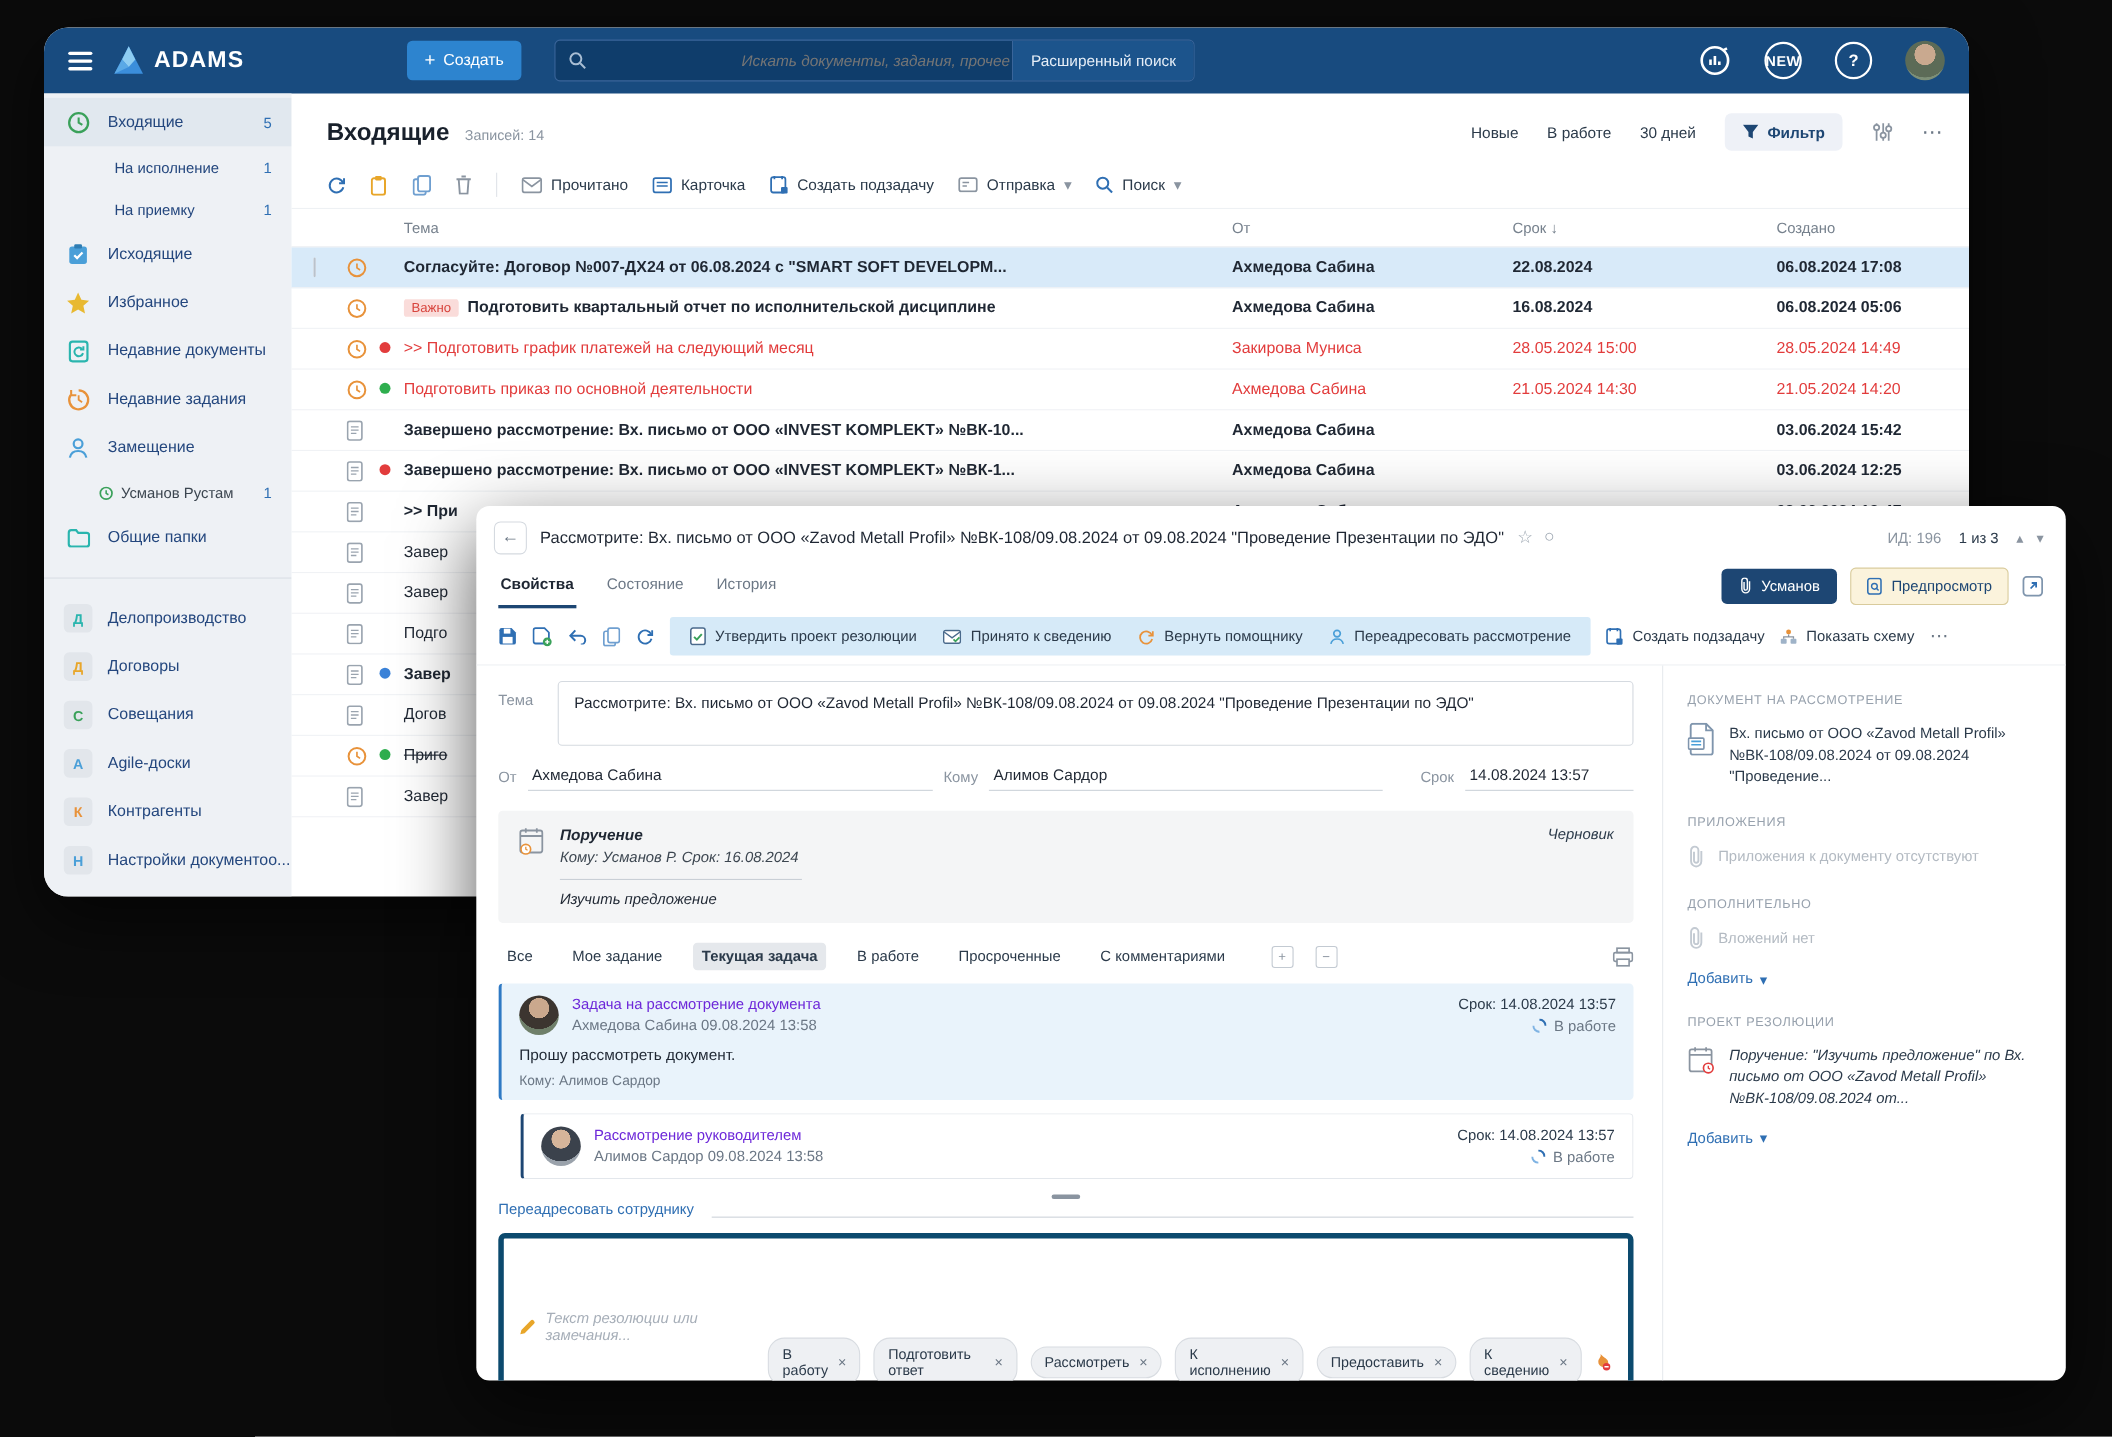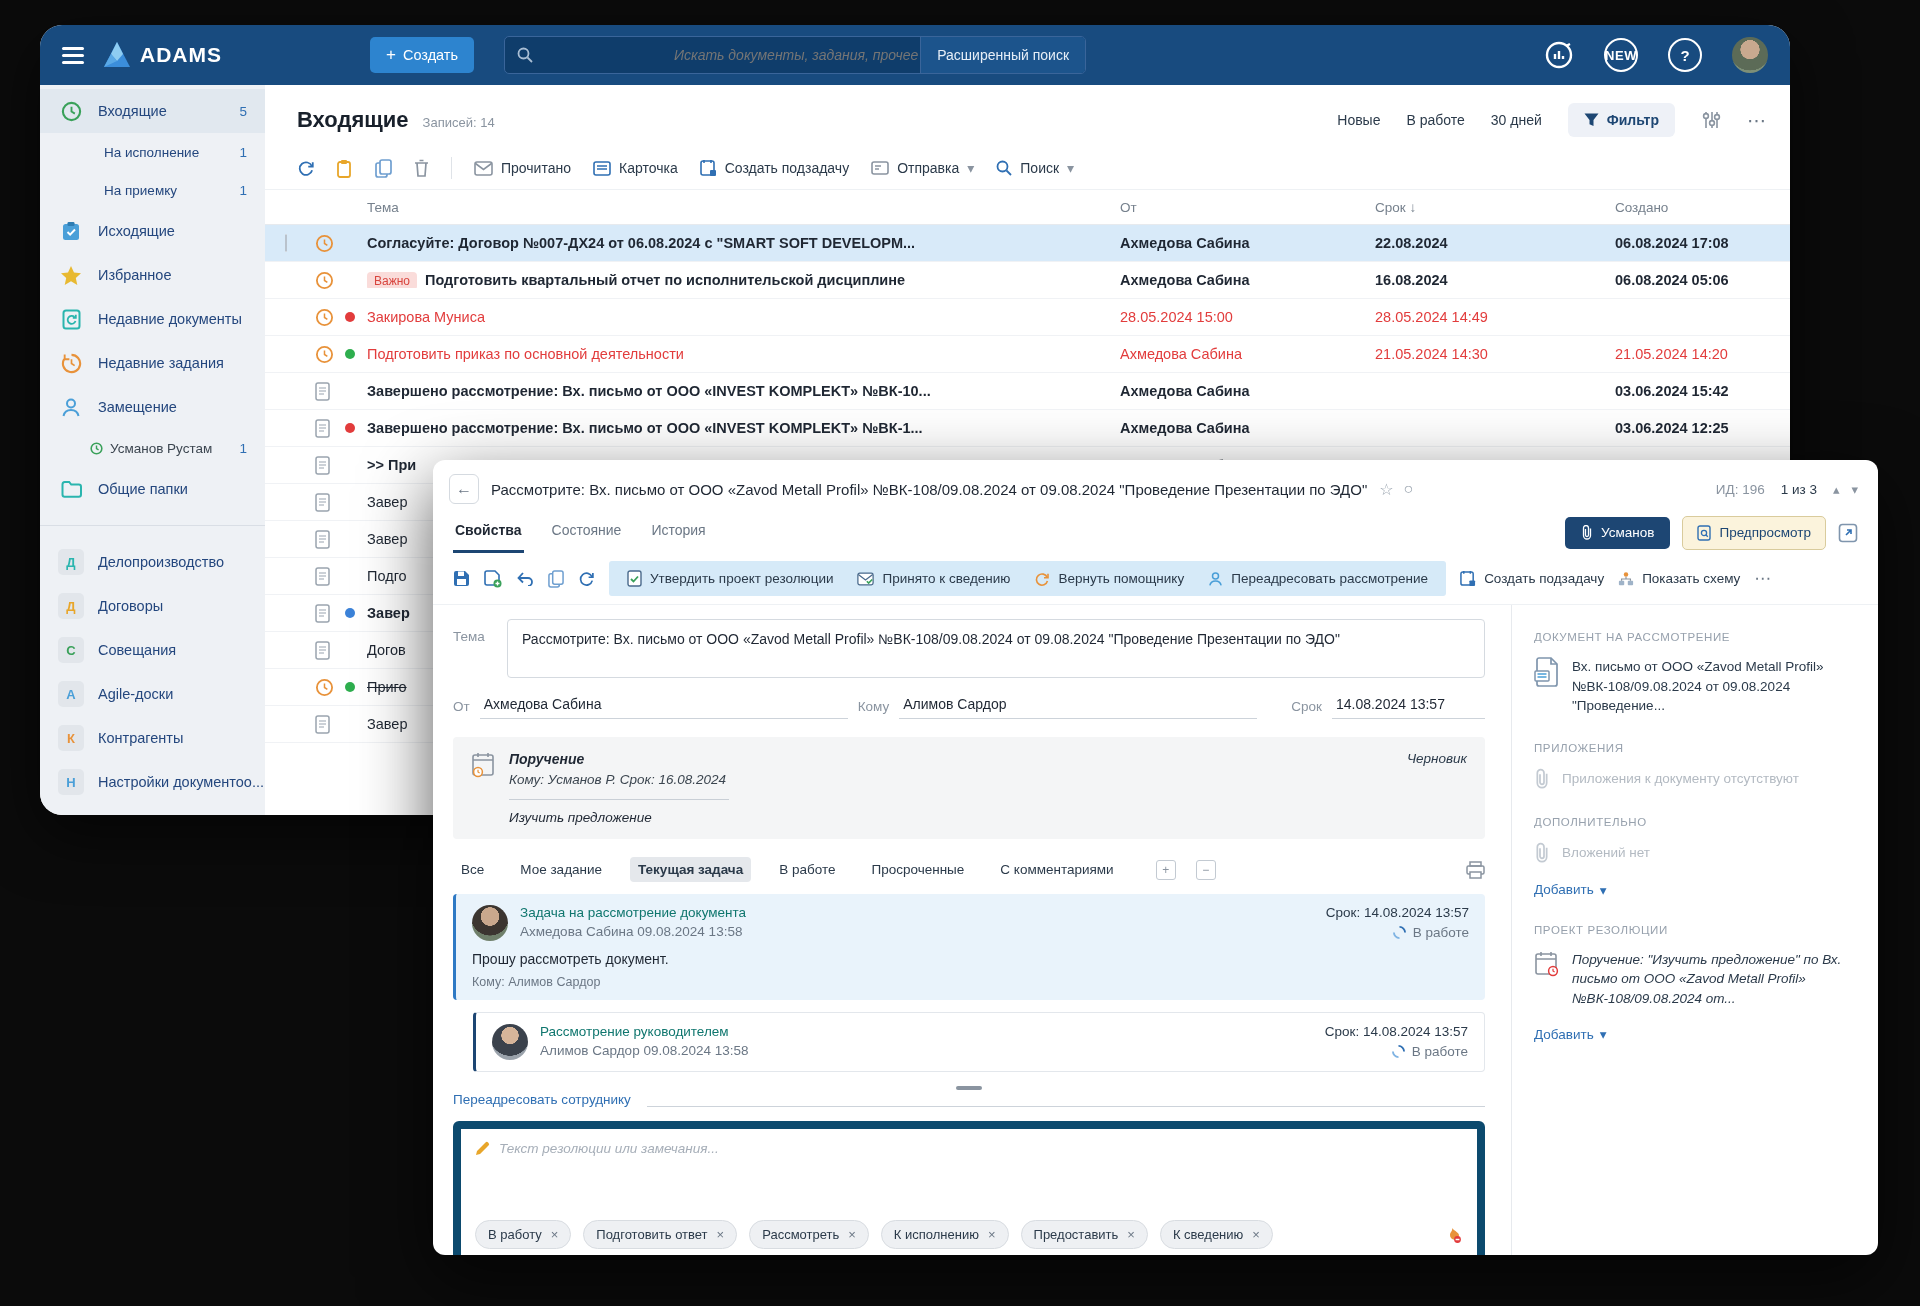--- a/index.html
+++ b/index.html
@@ -88,31 +88,31 @@
   .tf{cursor:pointer;padding:5px 8px;border-radius:4px;}
   .tf.active{background:#e5e8ec;font-weight:bold;}
   .tf-btn{width:18px;height:18px;border:1px solid #c3cad2;border-radius:3px;color:#8a94a0;font-size:12px;display:flex;align-items:center;justify-content:center;cursor:pointer;}
   .task-card{border-radius:4px;margin-top:12px;padding:11px 16px;position:relative;font-size:13.5px;}
   .tc1{background:#e9f3fb;border-left:3px solid #2e79c4;}
   .tc2{background:#fff;border:1px solid #e3e7ec;border-left:3px solid #1d4673;margin-left:20px;}
   .tc-head{display:flex;gap:12px;}
   .tc-avatar{width:36px;height:36px;border-radius:50%;flex-shrink:0;}
   .av-w{background:radial-gradient(circle at 50% 32%,#caa88d 0 30%,#3c3530 31% 62%,#6f7f6a 63%);}
   .av-m{background:radial-gradient(circle at 50% 32%,#d6b59a 0 28%,#3b424c 29% 66%,#9aa2ab 67%);}
-  .tc-title{color:#0f766e;}
+  .tc-title{color:#6d28d9;}
   .tc-author{color:#6b7785;margin-top:4px;}
   .tc-right{margin-left:auto;text-align:right;color:#2b3a4a;white-space:nowrap;}
   .tc-status{color:#6b7785;margin-top:5px;display:flex;gap:7px;justify-content:flex-end;align-items:center;}
   .tc-body{margin-top:10px;color:#1f2733;font-size:14px;}
   .tc-to{margin-top:8px;color:#6b7785;font-size:12.5px;}
   .drag-handle{width:26px;height:4px;background:#8a94a0;border-radius:2px;margin:14px auto 2px;}
   .fwd-row{display:flex;align-items:flex-end;gap:16px;margin-top:2px;}
   .fwd-link{color:#2f6fb3;font-size:13.5px;cursor:pointer;white-space:nowrap;}
   .fwd-line{flex:1;border-bottom:1px solid #cdd3da;height:14px;}
-  .res-box{border:8px solid #0c4a6e;border-radius:6px;margin-top:14px;padding:12px 14px;display:flex;flex-direction:column;height:108px;}
+  .res-box{border:5px solid #0c4a6e;border-radius:6px;margin-top:14px;padding:26px 14px;display:flex;flex-direction:row;height:108px;}
   .res-ph{display:flex;gap:9px;align-items:center;color:#a6aeb8;font-style:italic;font-size:13.5px;}
   .chips{margin-top:auto;display:flex;gap:12px;align-items:center;}
   .chip{background:#eef0f3;border:1px solid #d8dce1;border-radius:15px;padding:6px 12px;font-size:13px;color:#2b3a4a;display:flex;gap:9px;align-items:center;cursor:pointer;}
   .chip-x{color:#6b7785;}
   .fire{margin-left:auto;}
   
   .m-side{width:318px;flex-shrink:0;padding:26px 26px 0 22px;overflow:hidden;}
   .side-h{color:#97a1ad;font-size:11.5px;letter-spacing:.6px;margin-bottom:14px;}
   .side-item{display:flex;gap:12px;font-size:13.5px;color:#2b3a4a;line-height:1.45;margin-bottom:26px;cursor:pointer;}
   .side-empty{display:flex;gap:12px;color:#b3bac2;font-size:13.5px;margin-bottom:26px;align-items:center;}
@@ -437,20 +437,21 @@
       </div>
       <div class="trow red">
         <span></span>
         <span>
             <svg width="19" height="19" viewBox="0 0 20 20">
               <circle cx="10" cy="10" r="8" fill="none" stroke="#e8923a" stroke-width="1.9"></circle>
               <path d="M10 5.8V10l3 2" stroke="#e8923a" stroke-width="1.6" fill="none"></path>
             </svg>
           </span>
         <span><span class="dot" style="background:#e23c3c;"></span></span>
+        <span class="tcell">&gt;&gt; Подготовить график платежей на следующий месяц</span>
         <span class="tcell">Закирова Муниса</span>
         <span class="tcell">28.05.2024 15:00</span>
         <span class="tcell">28.05.2024 14:49</span>
       </div>
       <div class="trow red">
         <span></span>
         <span>
             <svg width="19" height="19" viewBox="0 0 20 20">
               <circle cx="10" cy="10" r="8" fill="none" stroke="#e8923a" stroke-width="1.9"></circle>
               <path d="M10 5.8V10l3 2" stroke="#e8923a" stroke-width="1.6" fill="none"></path>

